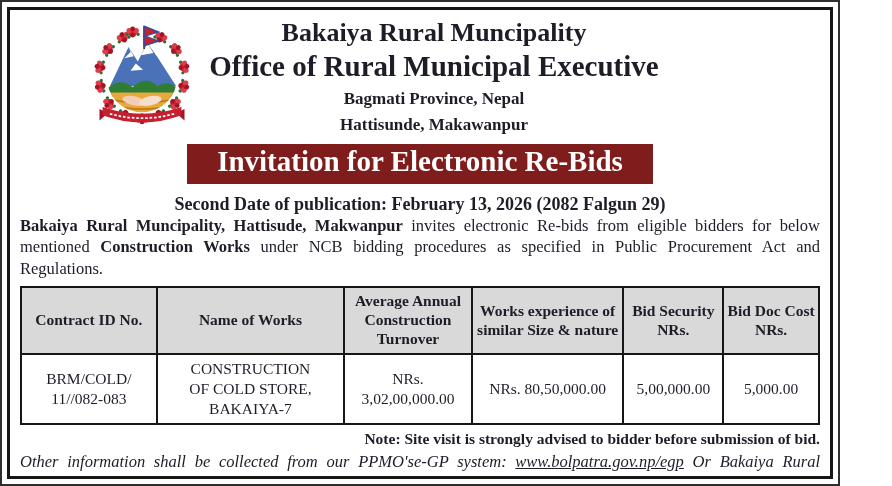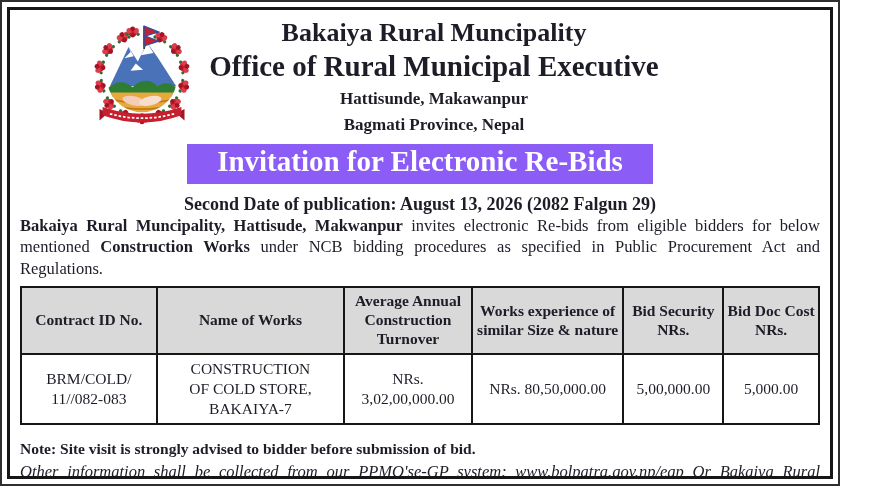--- a/index.html
+++ b/index.html
@@ -27,21 +27,21 @@
     width: 116px;
     height: 112px;
   }
   .doc-header { text-align: center; padding-left: 28px; }
   .org-name   { font-size: 26px; font-weight: bold; margin: 6px 0 0 0; line-height: 1.15; }
   .office-name{ font-size: 29px; font-weight: bold; margin: 2px 0 0 0; line-height: 1.15; text-align: center; }
   .addr       { font-size: 17px; font-weight: bold; margin: 7px 0 0 0; line-height: 1.1; }
   .banner-row { text-align: center; margin-top: 9px; }
   .banner {
     display: inline-block;
-    background: #8b5cf6;
+    background: #7f1d1d;
     color: #ffffff;
     font-size: 29px;
     font-weight: bold;
     padding: 2px 30px 6px 30px;
     line-height: 1.1;
   }
   .pub-date {
     text-align: center;
     font-size: 18px;
     font-weight: bold;
@@ -74,21 +74,22 @@
   }
   table.bids td {
     font-size: 15.5px;
     line-height: 1.28;
     padding: 4px 3px;
     height: 60px;
   }
   .note {
     font-size: 15.5px;
     font-weight: bold;
-    margin-top: 15px;
+    margin-top: 5px;
+    text-align: right;
   }
   .other-info {
     font-size: 16.5px;
     line-height: 1.3;
     text-align: justify;
     margin-top: 3px;
     font-style: italic;
   }
   .other-info a {
     color: inherit;
@@ -157,29 +158,29 @@
         <path d="M14,84 L22,88 L14,95 Z" fill="#a41424"></path>
         <path d="M96,84 L88,88 L96,95 Z" fill="#a41424"></path>
         <path d="M17,82 Q55,95 93,82 L93,90 Q55,104 17,90 Z" fill="#c51f30"></path>
         <path d="M24,88.5 Q55,97 86,88.5" stroke="#ffffff" stroke-width="1.7" fill="none" stroke-dasharray="2.5 1.8"></path>
       </svg>
     </div>
 
     <div class="doc-header">
       <div class="org-name">Bakaiya Rural Muncipality</div>
       <div class="office-name">Office of Rural Municipal Executive</div>
+      <div class="addr">Bagmati Province, Nepal</div>
       <div class="addr">Hattisunde, Makawanpur</div>
-      <div class="addr">Bagmati Province, Nepal</div>
     </div>
 
     <div class="banner-row">
       <div class="banner">Invitation for Electronic Re-Bids</div>
     </div>
 
-    <div class="pub-date">Second Date of publication: August 13, 2026 (2082 Falgun 29)</div>
+    <div class="pub-date">Second Date of publication: February 13, 2026 (2082 Falgun 29)</div>
 
     <div class="intro"><b>Bakaiya Rural Muncipality, Hattisude, Makwanpur</b><span> invites electronic Re-bids from eligible bidders for below mentioned </span><b>Construction Works</b><span> under NCB bidding procedures as specified in Public Procurement Act and Regulations.</span></div>
 
     <table class="bids">
       <colgroup>
         <col style="width:17%">
         <col style="width:23.5%">
         <col style="width:16%">
         <col style="width:19%">
         <col style="width:12.5%">

